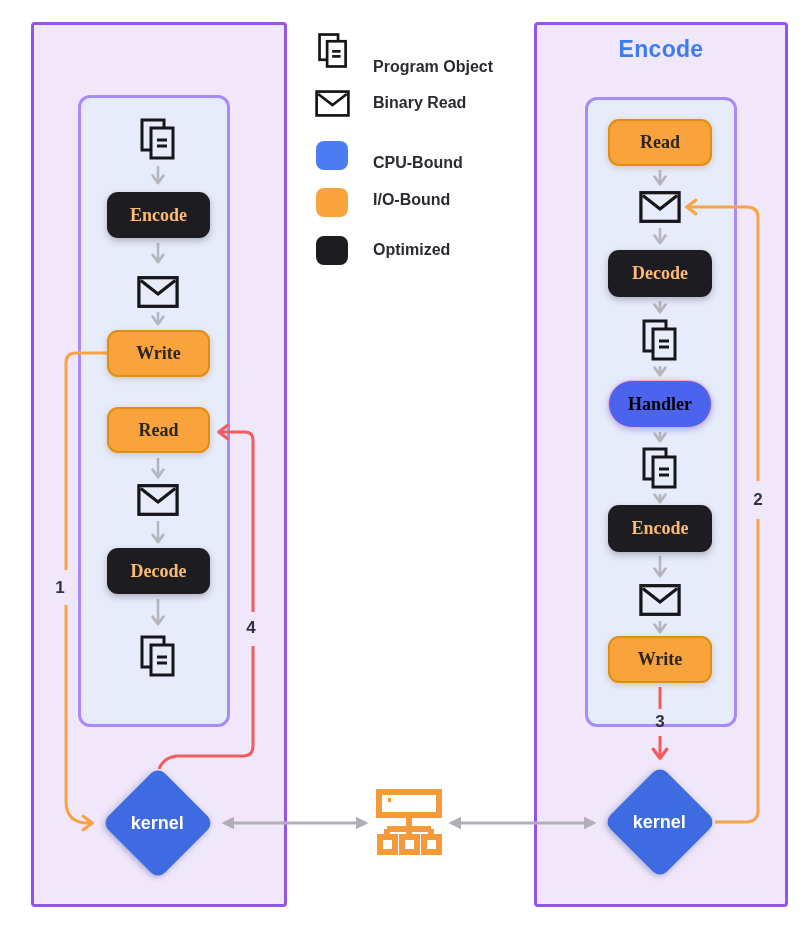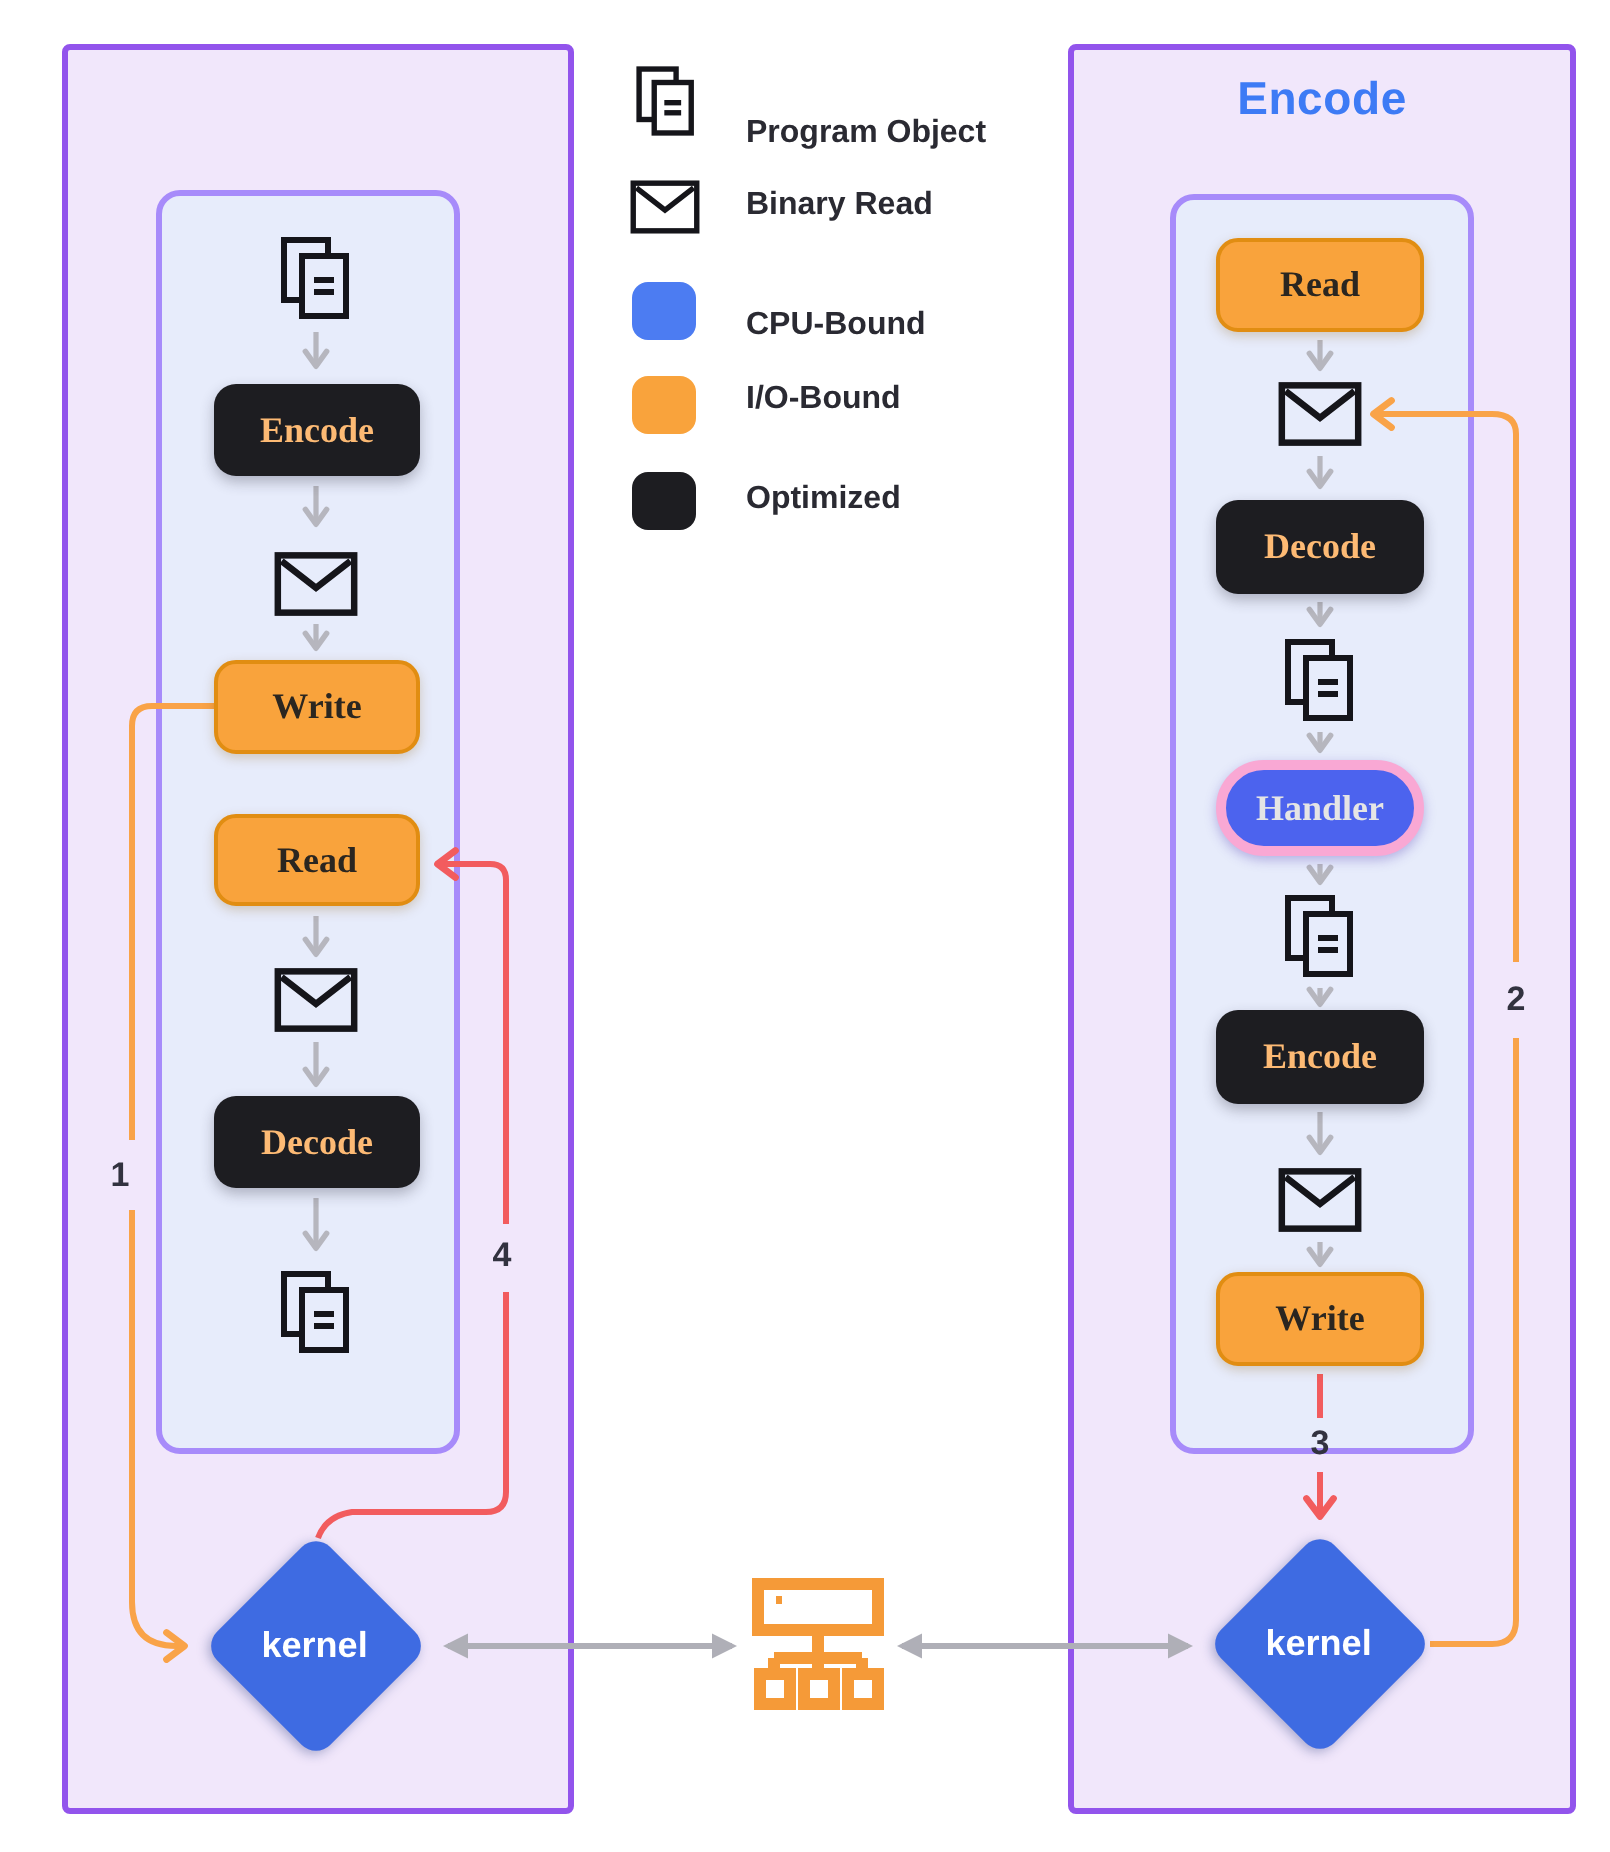--- a/index.html
+++ b/index.html
@@ -18,21 +18,21 @@
   .panel-title{
     position:absolute;text-align:center;font-size:23px;font-weight:800;letter-spacing:.3px;
   }
   .title-client{color:#7c3aed;}
   .title-server{color:#3d7bf5;}
   .overlay{position:absolute;left:0;top:0;z-index:5;}
   .node{position:absolute;z-index:10;box-sizing:border-box;display:flex;align-items:center;justify-content:center;font-family:Liberation Serif, serif;}
   .box{border-radius:11px;font-size:18px;font-weight:700;}
   .box-black{background:#1d1d21;color:#fdba74;box-shadow:0 3px 7px rgba(40,40,60,.30);}
   .box-orange{background:#f9a33c;border:2.5px solid #e18d12;color:#2b2620;box-shadow:0 2px 6px rgba(130,85,0,.25);}
-  .box-handler{background:#4c63ee;border:5px solid #f9a8d4;color:#e5e5e5;border-radius:24px;box-shadow:0 2px 6px rgba(80,60,180,.35);}
+  .box-handler{background:#4c63ee;border:1px solid #f9a8d4;color:#000000;border-radius:24px;box-shadow:0 2px 6px rgba(80,60,180,.35);}
   .kernel{
     position:absolute;width:80px;height:80px;background:#3e6be2;border-radius:10px;
     transform:rotate(45deg);z-index:9;display:flex;align-items:center;justify-content:center;
     box-shadow:0 2px 6px rgba(30,50,120,.35);
   }
   .kernel span{transform:rotate(-45deg);color:#ffffff;font-weight:700;font-size:18px;}
   .icon{position:absolute;z-index:10;display:flex;align-items:center;justify-content:center;}
   .num{
     position:absolute;z-index:12;color:#32323f;font-weight:700;font-size:17px;
     transform:translate(-50%,-50%);

